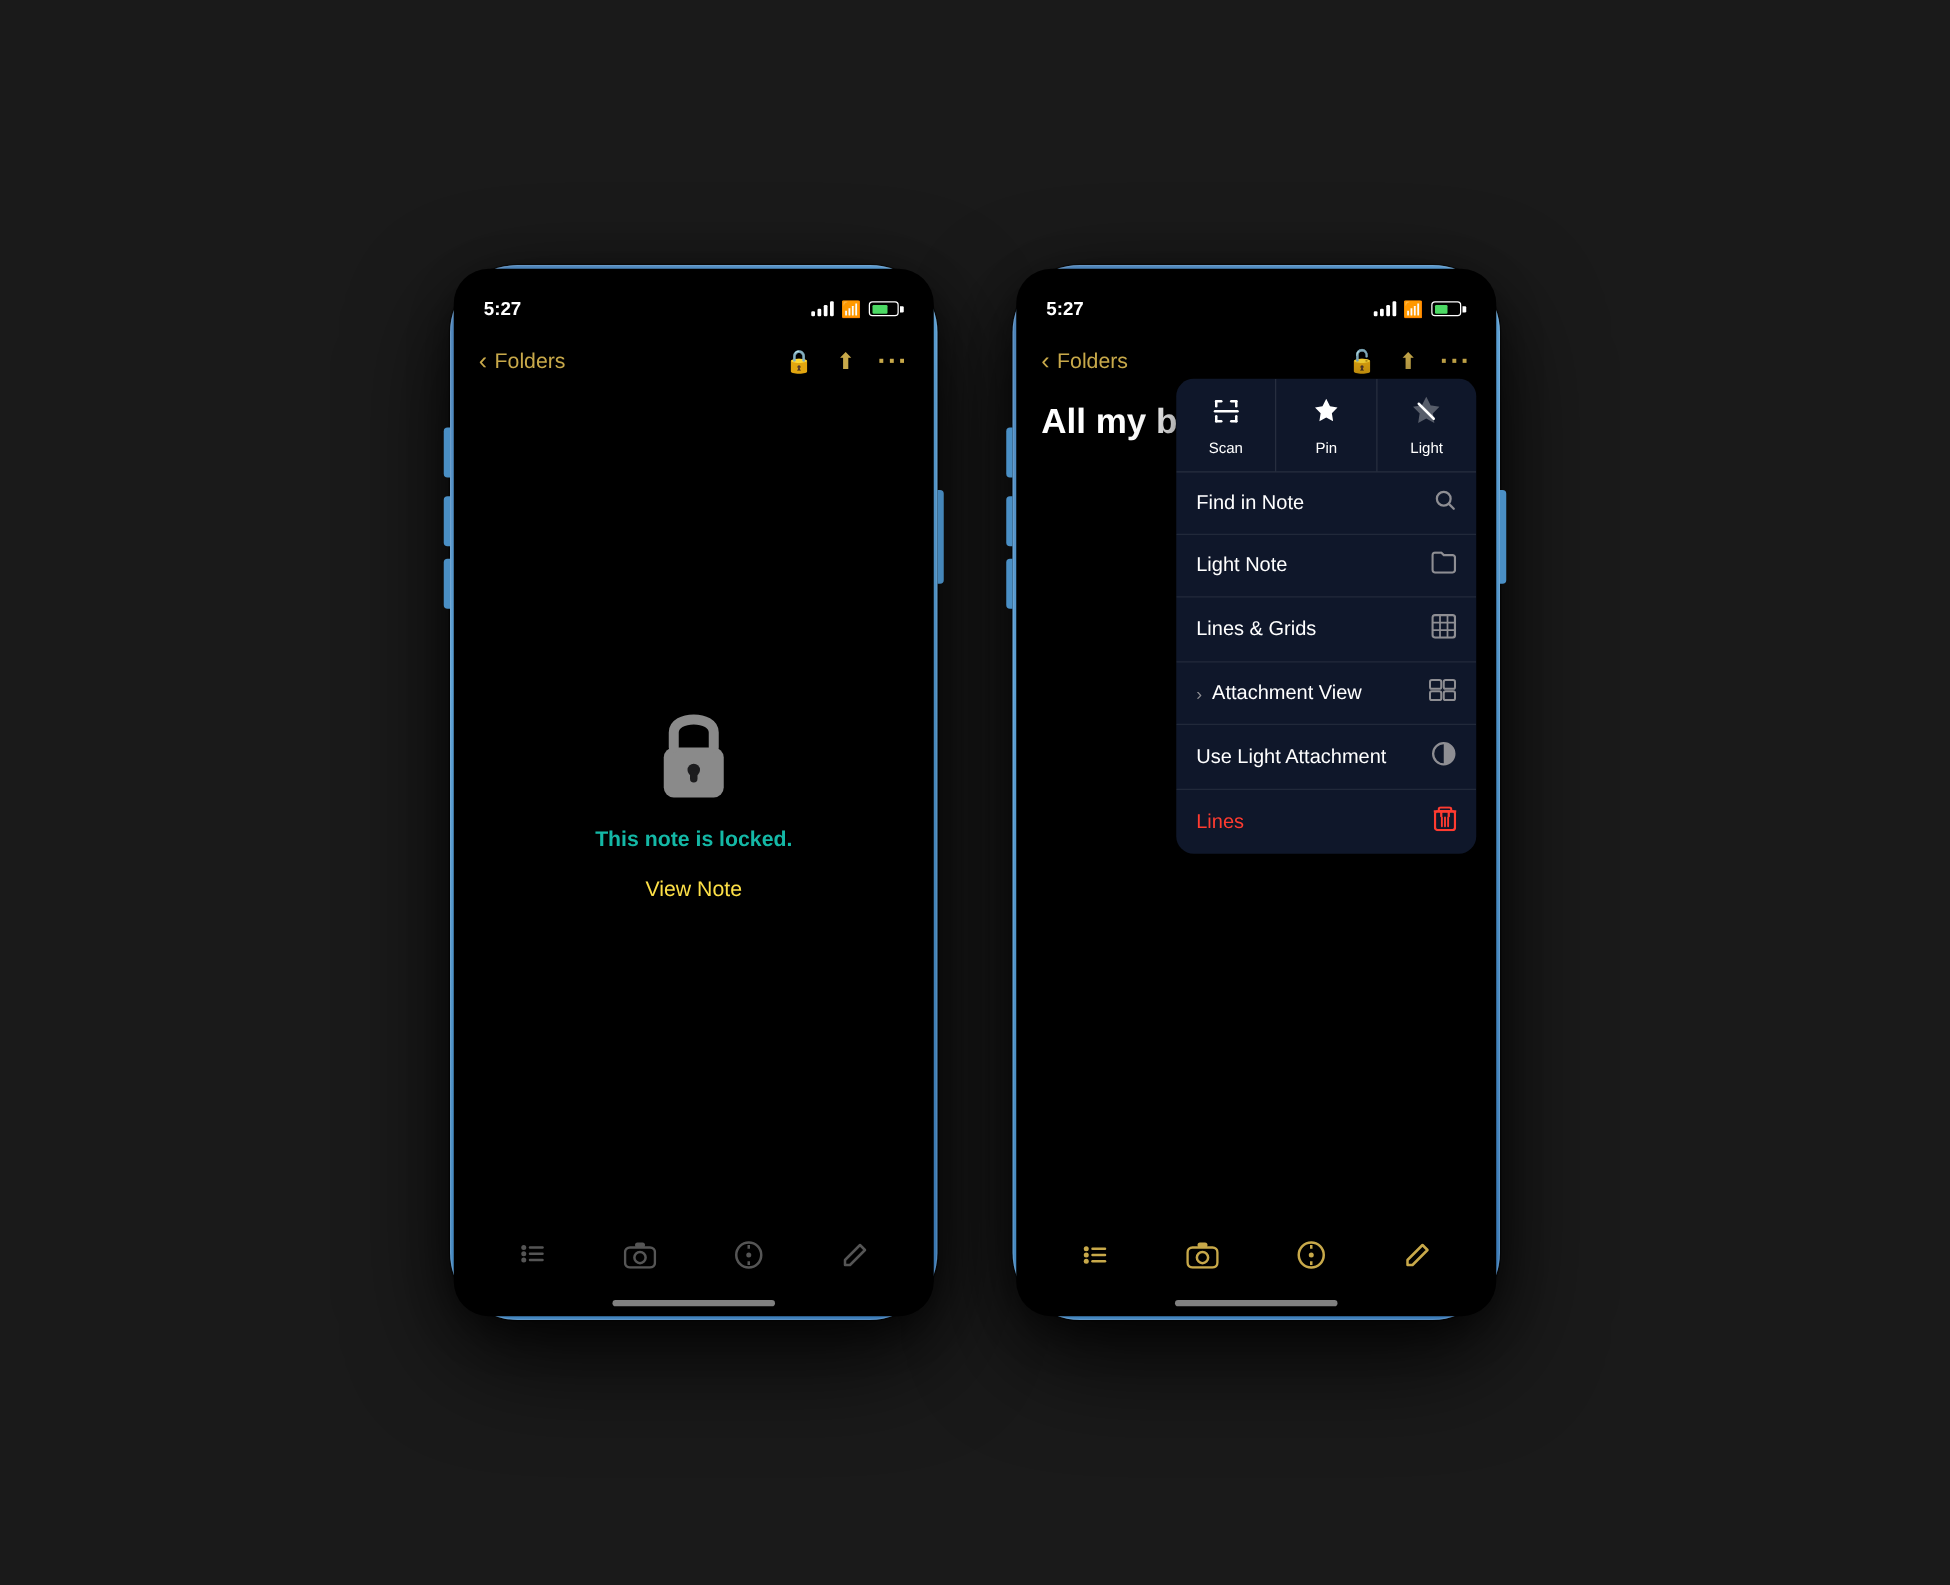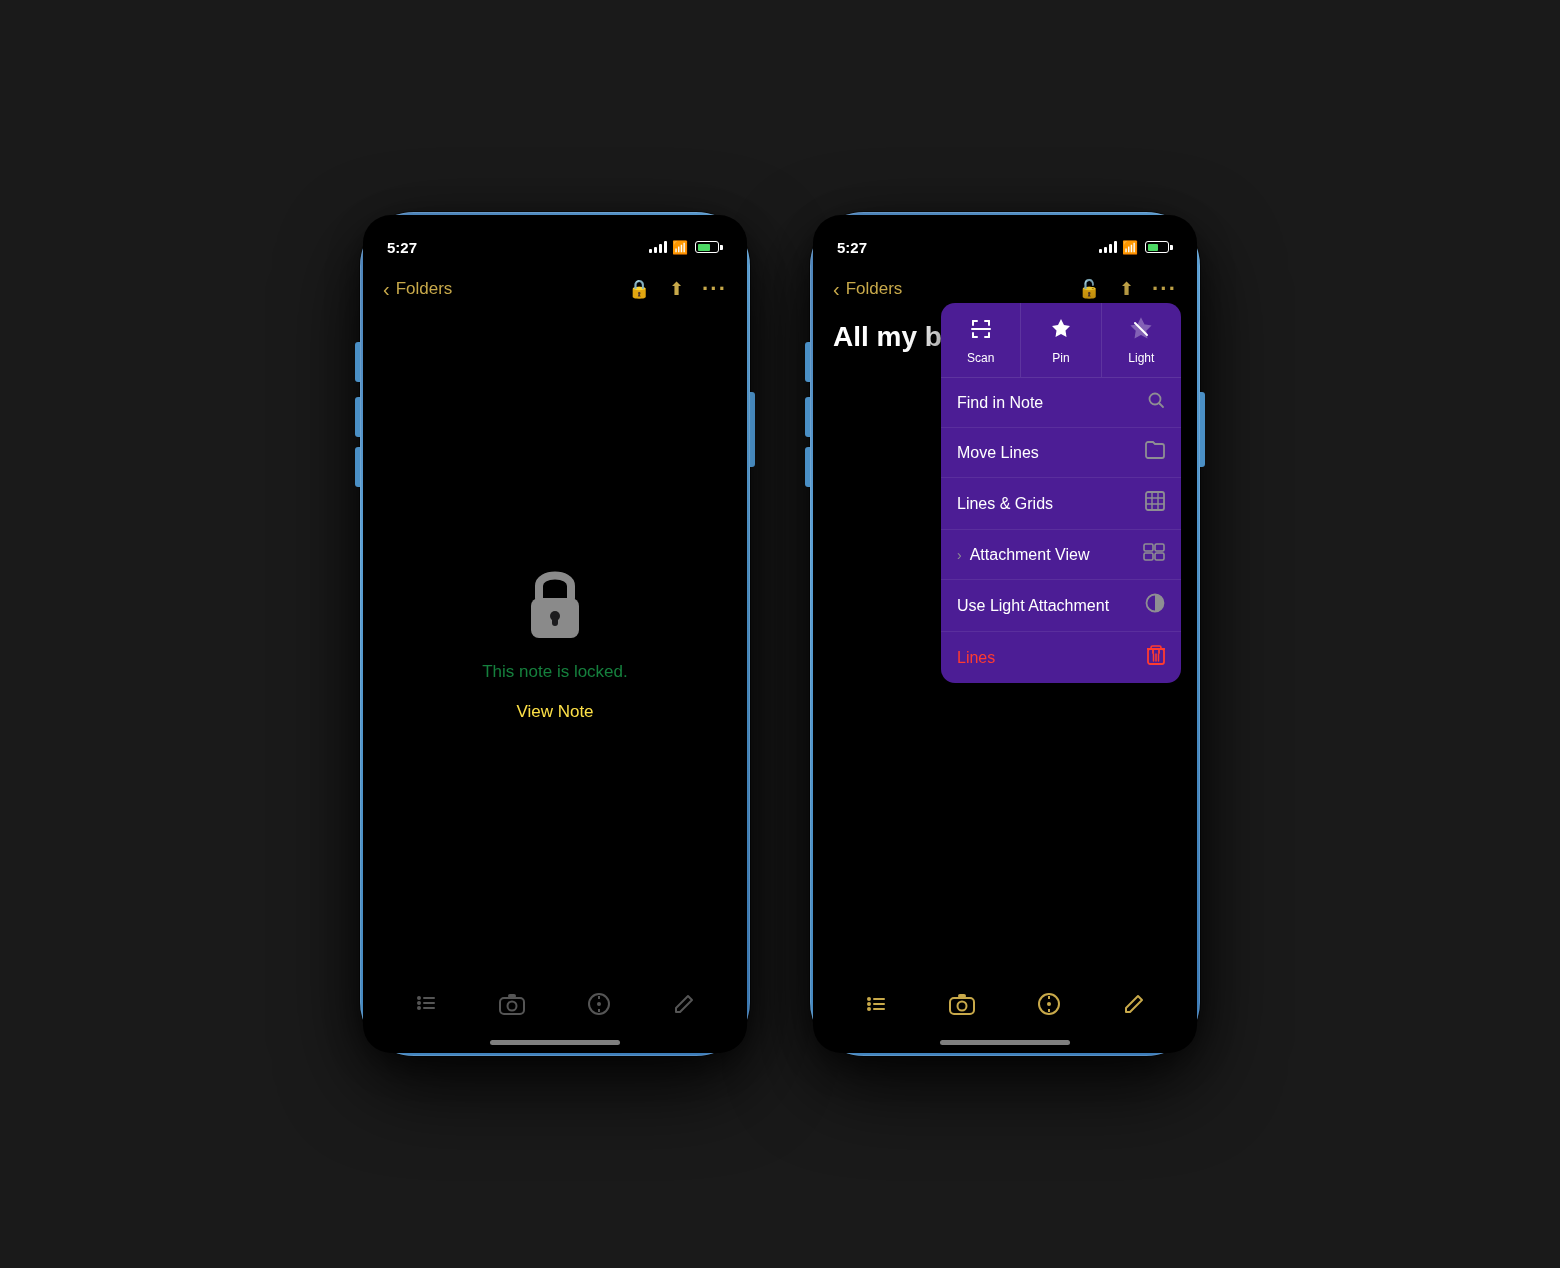--- a/index.html
+++ b/index.html
@@ -144,23 +144,23 @@
     .locked-content {
       flex: 1;
       display: flex;
       flex-direction: column;
       align-items: center;
       justify-content: center;
       gap: 16px;
     }
 
     .locked-text {
-      color: #15803d;
+      color: #14b8a6;
       font-size: 17px;
-      font-weight: 400;
+      font-weight: 700;
     }
 
     .view-note-btn {
       color: #fde047;
       font-size: 17px;
       font-weight: 400;
       margin-top: 4px;
     }
 
     
@@ -189,21 +189,21 @@
       font-size: 28px;
       font-weight: 700;
     }
 
     
     .dropdown-menu {
       position: absolute;
       top: 88px;
       right: 16px;
       width: 240px;
-      background: #4c1d95;
+      background: #0f172a;
       border-radius: 14px;
       overflow: hidden;
       z-index: 100;
       box-shadow: 0 10px 40px rgba(0,0,0,0.7);
     }
 
     .menu-top-actions {
       display: flex;
       border-bottom: 1px solid rgba(255,255,255,0.1);
     }
@@ -497,21 +497,21 @@
           <span class="menu-item-label">Find in Note</span>
           <span class="menu-item-icon">
             <svg width="18" height="18" viewBox="0 0 18 18" fill="none">
               <circle cx="8" cy="8" r="5.5" stroke="#8e8e93" stroke-width="1.8"></circle>
               <line x1="12.5" y1="12.5" x2="16" y2="16" stroke="#8e8e93" stroke-width="1.8" stroke-linecap="round"></line>
             </svg>
           </span>
         </div>
 
         <div class="menu-item">
-          <span class="menu-item-label">Move Lines</span>
+          <span class="menu-item-label">Light Note</span>
           <span class="menu-item-icon">
             <svg width="20" height="18" viewBox="0 0 20 18" fill="none">
               <path d="M1 3C1 2 2 1 3 1H8L10 3H17C18 3 19 4 19 5V15C19 16 18 17 17 17H3C2 17 1 16 1 15V3Z" stroke="#8e8e93" stroke-width="1.8"></path>
             </svg>
           </span>
         </div>
 
         <div class="menu-item">
           <span class="menu-item-label">Lines &amp; Grids</span>
           <span class="menu-item-icon">

